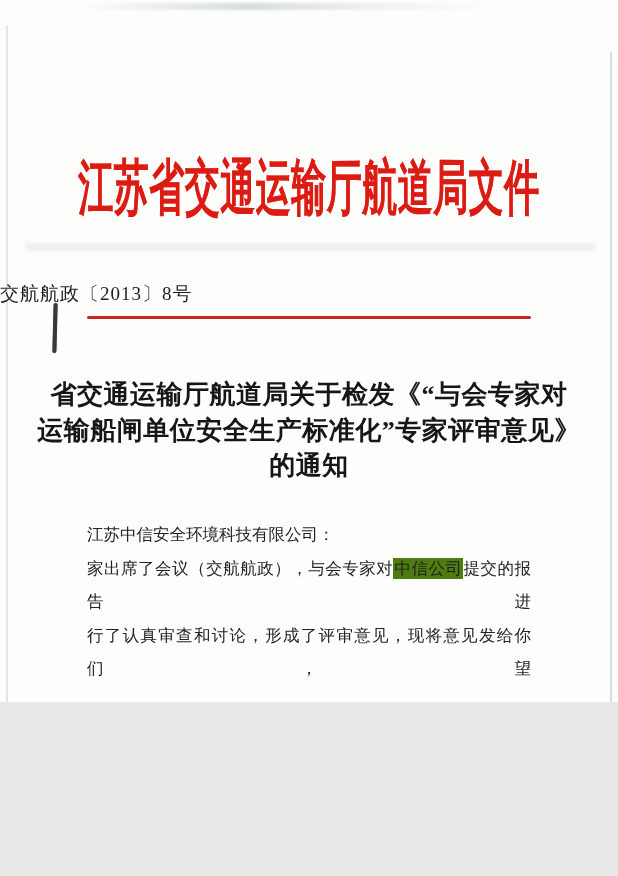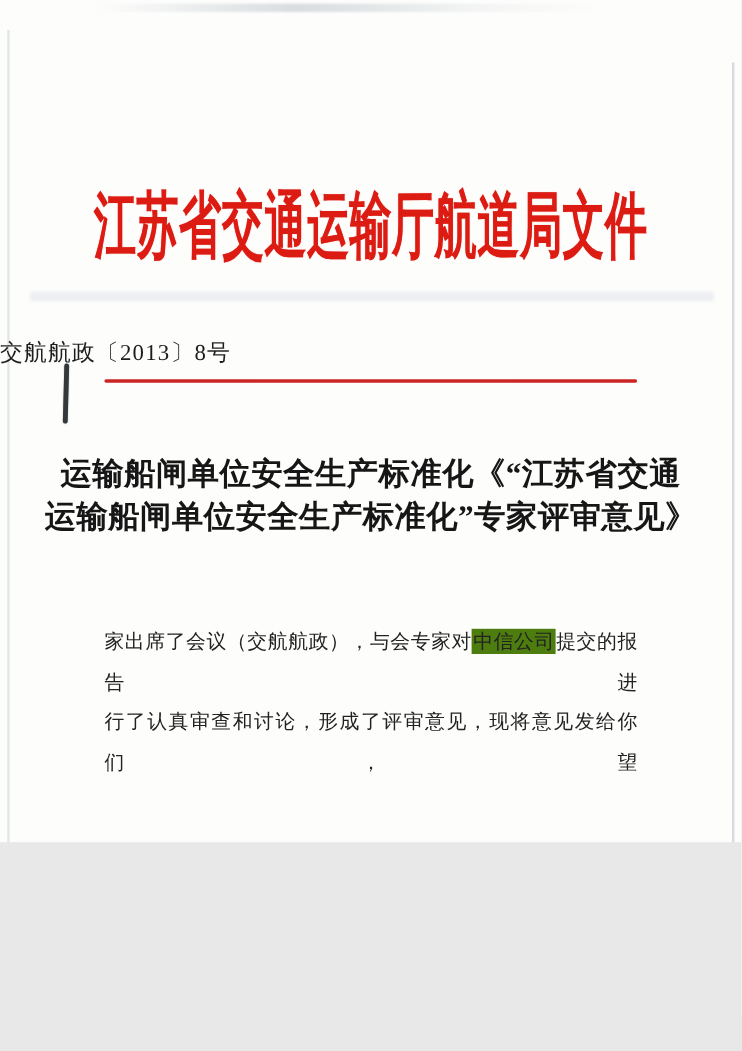--- a/index.html
+++ b/index.html
@@ -133,25 +133,27 @@
 
   <div class="red-header">江苏省交通运输厅航道局文件</div>
 
   <div class="doc-number">交航航政〔2013〕8号</div>
 
   <div class="red-rule"></div>
 
   <div class="pen-mark"></div>
 
   <div class="doc-title">
-    <div>运输船闸单位安全生产标准化《“江苏省交通</div>
+    <div>省交通运输厅航道局关于检发《“与会专家对</div>
     <div>运输船闸单位安全生产标准化”专家评审意见》</div>
+    <div>的通知</div>
   </div>
 
   <div class="body-block">
+    <div class="salutation">江苏中信安全环境科技有限公司：</div>
     <div class="jline"><span>家出席了会议（交航航政），与会专家对</span><span class="hl">中信公司</span><span>提交的报告进</span></div>
     <div class="jline">行了认真审查和讨论，形成了评审意见，现将意见发给你们，望</div>
 
   </div>
 
   <div class="page-number">- 1 -</div>
 
   <div class="artifact bottom-band-light"></div>
   <div class="artifact bottom-band-dark"></div>
   <div class="artifact bottom-right-smudge"></div>

